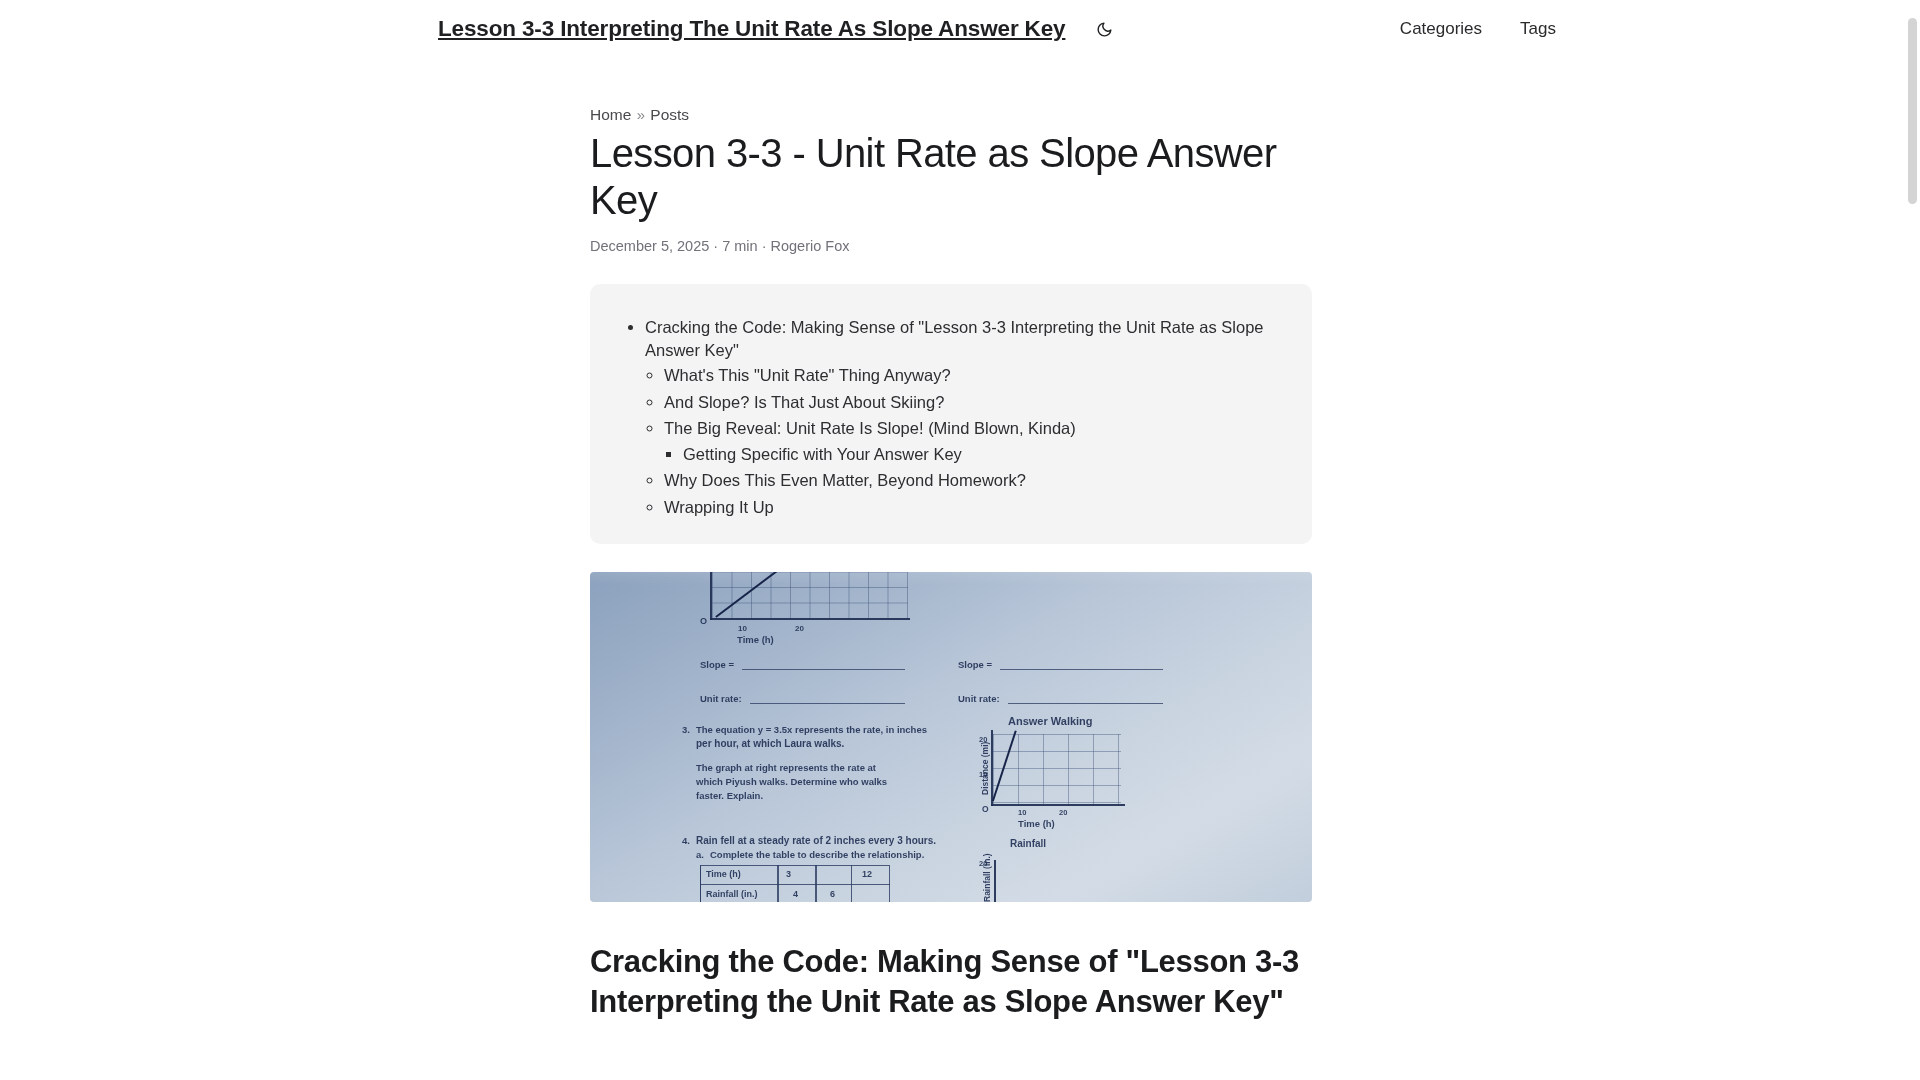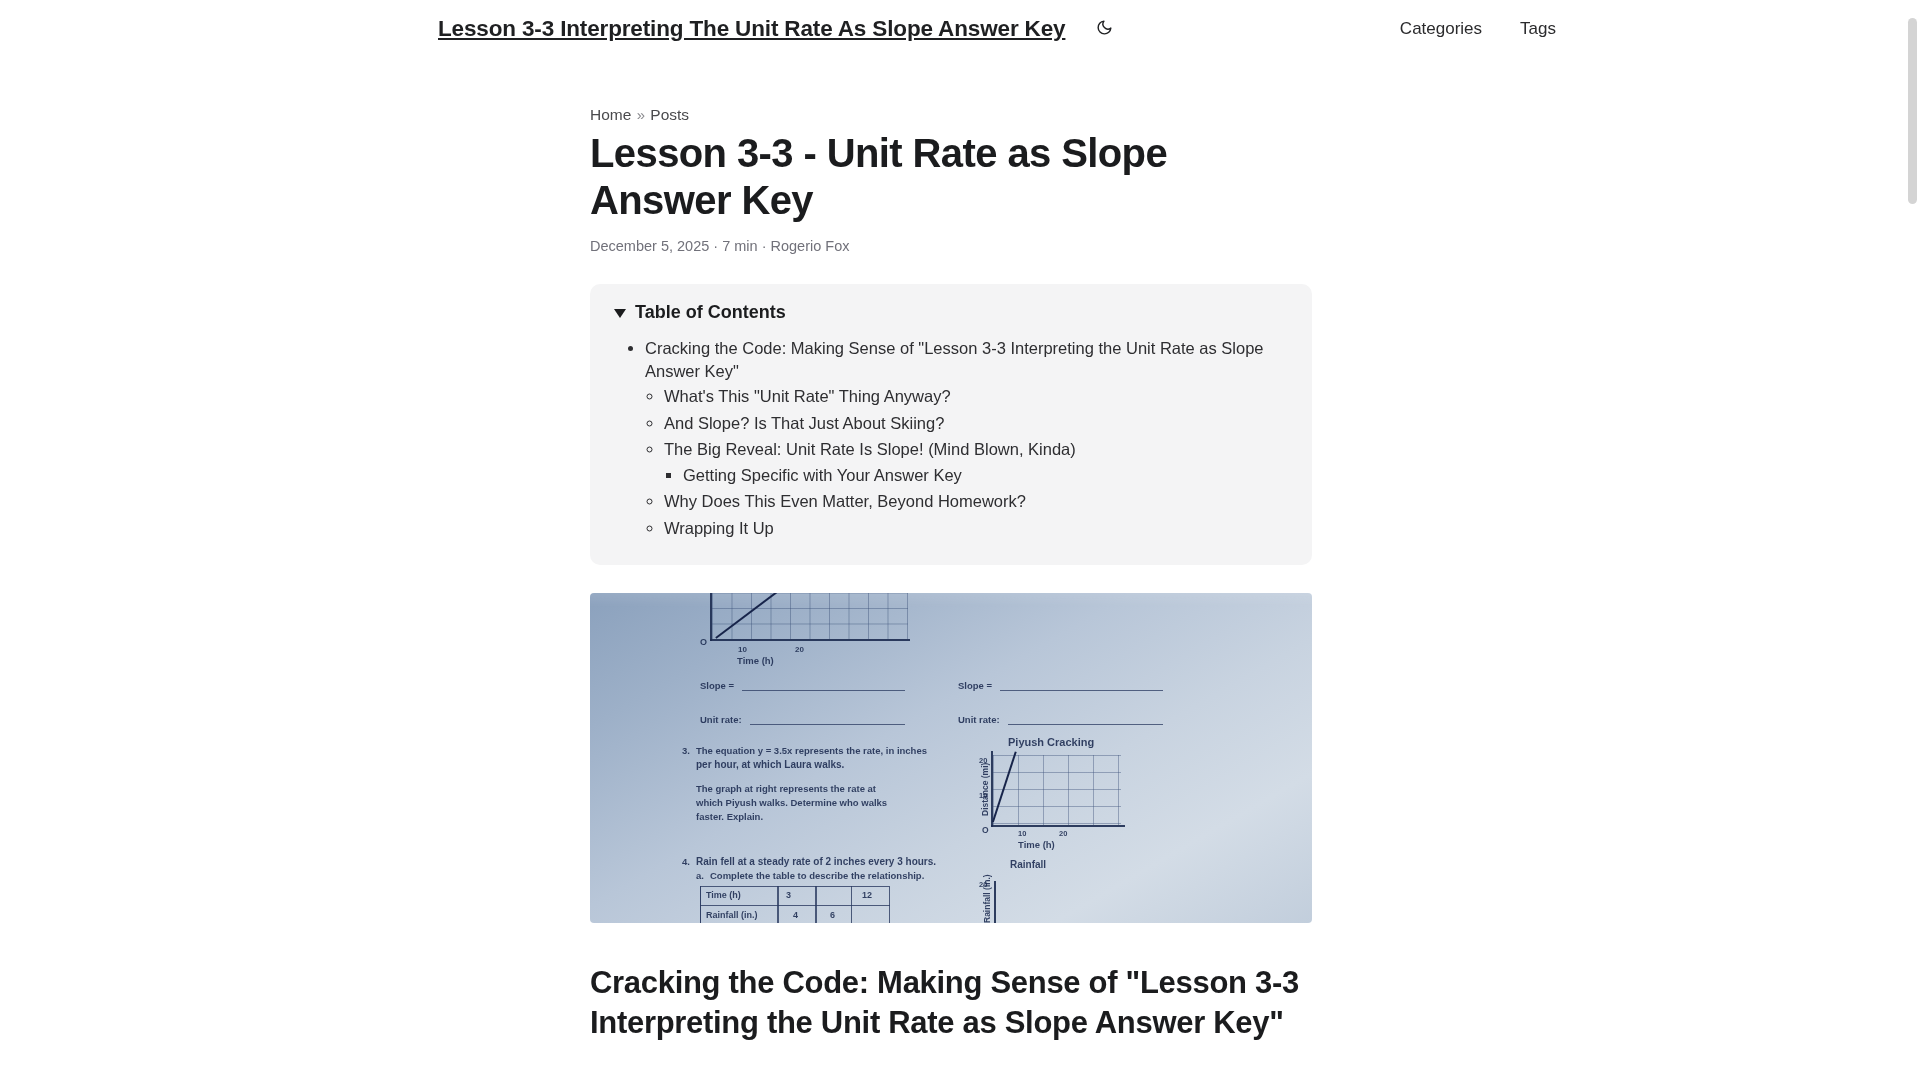--- a/index.html
+++ b/index.html
@@ -21,21 +21,21 @@
     padding: 0 34px 0 0;
   }
   .header-inner {
     width: 100%;
     display: flex;
     align-items: center;
     justify-content: space-between;
     padding-left: 438px;
     padding-right: 30px;
   }
-  .brand-wrap { display: flex; align-items: flex-start; gap: 28px; }
+  .brand-wrap { display: flex; align-items: center; gap: 28px; }
   .brand-title {
     font-size: 22.5px;
     font-weight: 700;
     color: #1f2022;
     letter-spacing: -0.15px;
     white-space: nowrap;
   }
   .theme-toggle {
     width: 22px; height: 22px;
     display: inline-flex; align-items: center; justify-content: center;
@@ -63,21 +63,21 @@
     font-size: 15.5px;
     color: #4a4a4d;
     margin-bottom: 0;
   }
   .breadcrumb a { color: #4a4a4d; text-decoration: none; }
   .breadcrumb .sep { color: #8a8a8e; padding: 0 1px; font-size: 15px; }
 
   .post-title {
     font-size: 40px;
     line-height: 1.17;
-    font-weight: 700;
+    font-weight: 400;
     color: #1b1c1e;
     letter-spacing: -0.6px;
     margin: 6px 0 0 0;
   }
 
   .post-meta {
     margin-top: 14px;
     font-size: 14.5px;
     color: #71717a;
   }
@@ -214,24 +214,20 @@
       <a href="#">Home</a>
       <span class="sep">»</span>
       <a href="#">Posts</a>
     </div>
 
     <h1 class="post-title">Lesson 3-3 - Unit Rate as Slope Answer Key</h1>
 
     <div class="post-meta">December 5, 2025 · 7 min · Rogerio Fox</div>
 
     <div class="toc">
-      <div class="toc-summary">
-        <span class="toc-caret"></span>
-        <span>Table of Contents</span>
-      </div>
 
       <ul class="lvl1">
         <li>
           <a href="#">Cracking the Code: Making Sense of "Lesson 3-3 Interpreting the Unit Rate as Slope Answer Key"</a>
 
           <ul class="lvl2">
             <li>
               <a href="#">What's This "Unit Rate" Thing Anyway?</a>
             </li>
             <li>
@@ -283,21 +279,21 @@
         <div class="ws-txt" style="left:368px;top:121px;font-size:9.5px;">Unit rate:</div>
         <div class="ws-rule" style="left:418px;top:131px;width:155px;"></div>
 
         <div class="ws-txt" style="left:92px;top:152px;font-size:9.5px;">3.</div>
         <div class="ws-txt" style="left:106px;top:152px;font-size:9.5px;">The equation y = 3.5x represents the rate, in inches</div>
         <div class="ws-txt" style="left:106px;top:166px;font-size:10px;">per hour, at which Laura walks.</div>
         <div class="ws-txt" style="left:106px;top:190px;font-size:9.5px;text-align:right;">The graph at right represents the rate at</div>
         <div class="ws-txt" style="left:106px;top:204px;font-size:9.5px;">which Piyush walks. Determine who walks</div>
         <div class="ws-txt" style="left:106px;top:218px;font-size:9.5px;">faster. Explain.</div>
 
-        <div class="ws-txt" style="left:418px;top:143px;font-size:11px;">Piyush Cracking</div>
+        <div class="ws-txt" style="left:418px;top:143px;font-size:11px;">Answer Walking</div>
         <div class="ws-grid" style="left:403px;top:162px;width:128px;height:70px;background-size:25px 17px;"></div>
         <div class="ws-axis" style="left:401px;top:158px;width:1.8px;height:76px;"></div>
         <div class="ws-axis" style="left:401px;top:232px;width:134px;height:1.8px;"></div>
         <div class="ws-line" style="left:403px;top:228px;width:74px;height:2.2px;transform:rotate(-72deg);"></div>
         <div class="ws-txt" style="left:390px;top:223px;font-size:8.5px;transform:rotate(-90deg);transform-origin:left top;">Distance (mi)</div>
         <div class="ws-txt" style="left:389px;top:198px;font-size:7.5px;">10</div>
         <div class="ws-txt" style="left:389px;top:163px;font-size:7.5px;">20</div>
         <div class="ws-txt" style="left:392px;top:232px;font-size:8.5px;">O</div>
         <div class="ws-txt" style="left:428px;top:236px;font-size:7.5px;">10</div>
         <div class="ws-txt" style="left:469px;top:236px;font-size:7.5px;">20</div>

